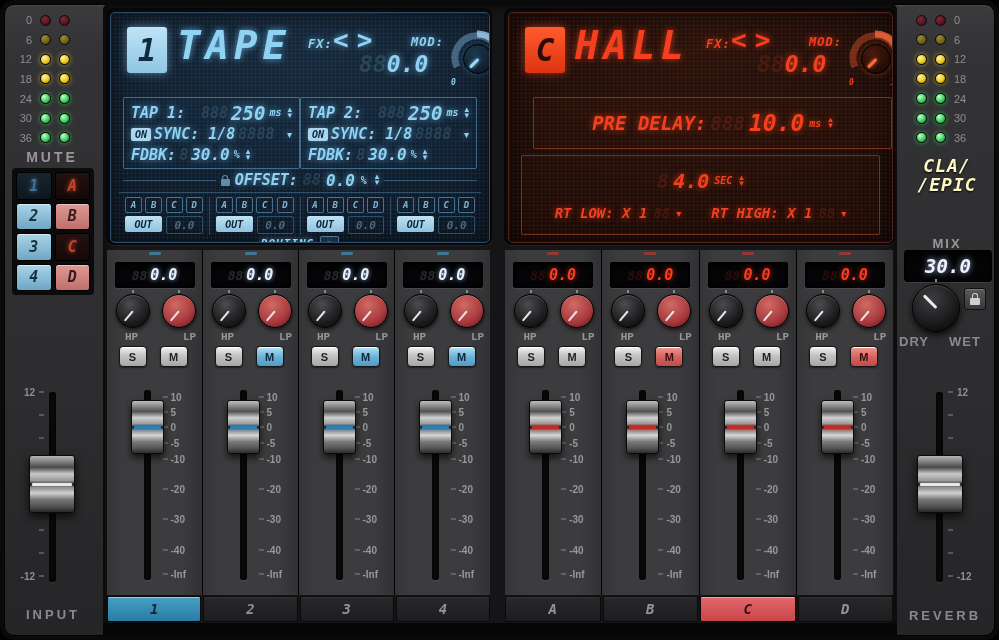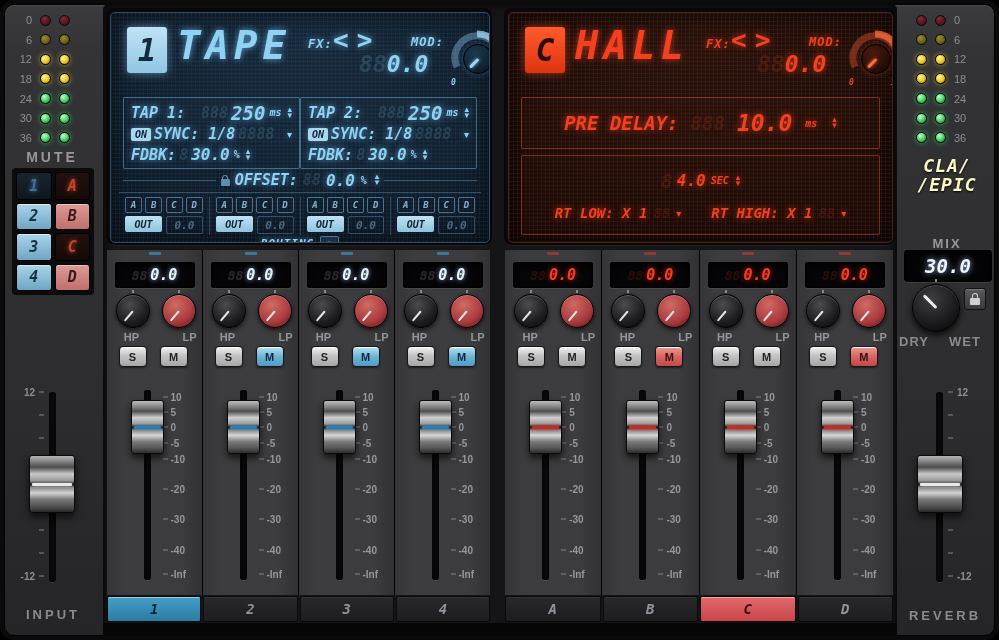--- a/index.html
+++ b/index.html
@@ -62,25 +62,25 @@
   .rgroup{flex:1;display:flex;flex-direction:column;gap:3px;padding:0 6px;}
   .rgroup + .rgroup{border-left:1px solid rgba(110,175,220,.3);}
   .rletters{display:flex;justify-content:space-between;}
   .rletter{width:15px;height:14px;border:1px solid rgba(120,180,225,.55);border-radius:2px;font-size:9px;display:flex;align-items:center;justify-content:center;color:rgba(150,205,240,.85);cursor:pointer;font-family:"DejaVu Sans Mono",monospace;font-weight:bold;}
   .rout{display:flex;gap:4px;}
   .routbtn{width:37px;height:16px;background:linear-gradient(180deg,#bfe2f4,#8fc2de);color:#0f2433;font-size:10px;font-weight:bold;display:flex;align-items:center;justify-content:center;border-radius:2px;cursor:pointer;}
   .routval{flex:1;height:16px;border:1px solid rgba(110,175,220,.35);border-radius:2px;color:rgba(150,200,235,.45);font-size:11px;display:flex;align-items:center;justify-content:center;font-family:"DejaVu Sans Mono",monospace;font-weight:bold;font-style:italic;cursor:pointer;}
   .rfooter{position:absolute;left:8px;right:8px;top:223px;display:flex;align-items:center;gap:6px;font-size:11px;letter-spacing:1px;}
   .collapse-btn{width:17px;height:12px;border:1px solid rgba(120,180,225,.55);border-radius:2px;background:rgba(60,110,150,.25);font-size:7px;display:flex;align-items:center;justify-content:center;cursor:pointer;font-style:normal;}
 
-  .pd-box{left:12px;top:84px;width:357px;height:50px;display:flex;align-items:center;justify-content:center;gap:12px;font-size:19px;}
+  .pd-box{left:24px;top:84px;width:357px;height:50px;display:flex;align-items:center;justify-content:center;gap:4px;font-size:19px;}
   .pd-val{font-size:23px;}
   .rv-box{left:12px;top:142px;width:357px;height:78px;display:flex;flex-direction:column;justify-content:space-evenly;align-items:center;}
   .rv-row1{display:flex;align-items:center;gap:4px;font-size:20px;}
-  .rv-val{font-size:16px;font-style:italic;}
+  .rv-val{font-size:20px;font-style:italic;}
   .rt-row{display:flex;align-items:center;gap:6px;font-size:14px;}
 
   
   .meter{position:absolute;top:14px;height:130px;display:flex;flex-direction:column;justify-content:space-between;}
   .meter.left{left:14px;width:72px;}
   .meter.right{left:916px;width:72px;}
   .meter-row{display:flex;align-items:center;gap:8px;}
   .meter-label{width:18px;font-size:11px;color:#8f8f93;text-align:right;}
   .meter.right .meter-label{text-align:left;}
   .led{width:11px;height:11px;border-radius:50%;border:1px solid #0a0a0a;box-sizing:border-box;}
@@ -112,21 +112,21 @@
   .strip.delay .gdisp,.strip.delay .sval{color:#e9f1ff;}
   .strip.delay .sval{text-shadow:0 0 5px rgba(170,210,255,.8);}
   .strip.reverb .gdisp,.strip.reverb .sval{color:#ff3b1e;}
   .strip.reverb .sval{text-shadow:0 0 6px rgba(255,60,30,.7);}
   .strip .gdisp{opacity:.15;}
   .knob{position:absolute;top:44px;width:32px;height:32px;border-radius:50%;border:1px solid #000;box-shadow:0 2px 4px rgba(0,0,0,.7),inset 0 1px 1px rgba(255,255,255,.18);cursor:pointer;}
   .knob.hp{left:calc(50% - 39px);background:radial-gradient(circle at 40% 30%,#4c4c4e,#1d1d1f 60%,#050505);}
   .knob.lp{left:calc(50% + 7px);background:radial-gradient(circle at 40% 30%,#d06a64,#a83a3e 60%,#551114);}
   .ktick{position:absolute;left:50%;top:-5px;width:2px;height:3px;margin-left:-1px;background:#8a8a8a;}
   .kpointer{position:absolute;left:50%;top:50%;width:2px;height:13px;margin-left:-1px;background:#e4e4e4;transform-origin:50% 0;transform:rotate(40deg);border-radius:1px;}
-  .klabel{position:absolute;top:81px;width:24px;text-align:center;color:#95959a;font-size:11px;font-weight:bold;}
+  .klabel{position:absolute;top:81px;width:24px;text-align:center;color:#95959a;font-size:11px;font-weight:bold;font-family:Liberation Mono, monospace;}
   .hlab{left:calc(50% - 35px);}
   .llab{left:calc(50% + 11px);margin-left:12px;}
   .sm{position:absolute;top:96px;width:26px;height:19px;border-radius:4px;background:linear-gradient(180deg,#f2f2f2,#c4c4c4 45%,#a6a6a6);border:1px solid #161616;color:#242424;font-weight:bold;font-size:11px;display:flex;align-items:center;justify-content:center;box-shadow:0 1px 2px rgba(0,0,0,.5),inset 0 1px 0 #fff;cursor:pointer;}
   .sbtn{left:calc(50% - 36px);}
   .mbtn{left:calc(50% + 5px);}
   .sm.active-blue{background:linear-gradient(180deg,#b3e1f6,#67b1d6 55%,#4f9cc4);color:#0e2836;}
   .sm.active-red{background:linear-gradient(180deg,#f0968f,#d4625e 55%,#c04a48);color:#330f0e;}
   .ftrack{position:absolute;left:calc(50% - 11px);top:140px;width:7px;height:190px;background:#0a0a0b;border-radius:3px;box-shadow:inset 0 0 4px #000,0 1px 0 rgba(255,255,255,.07);cursor:pointer;}
   .fscale{position:absolute;left:calc(50% + 8px);top:140px;width:36px;height:190px;}
   .fscale-item{position:absolute;left:0;display:flex;align-items:center;gap:3px;transform:translateY(-50%);color:#97979b;font-size:10px;font-weight:bold;}

